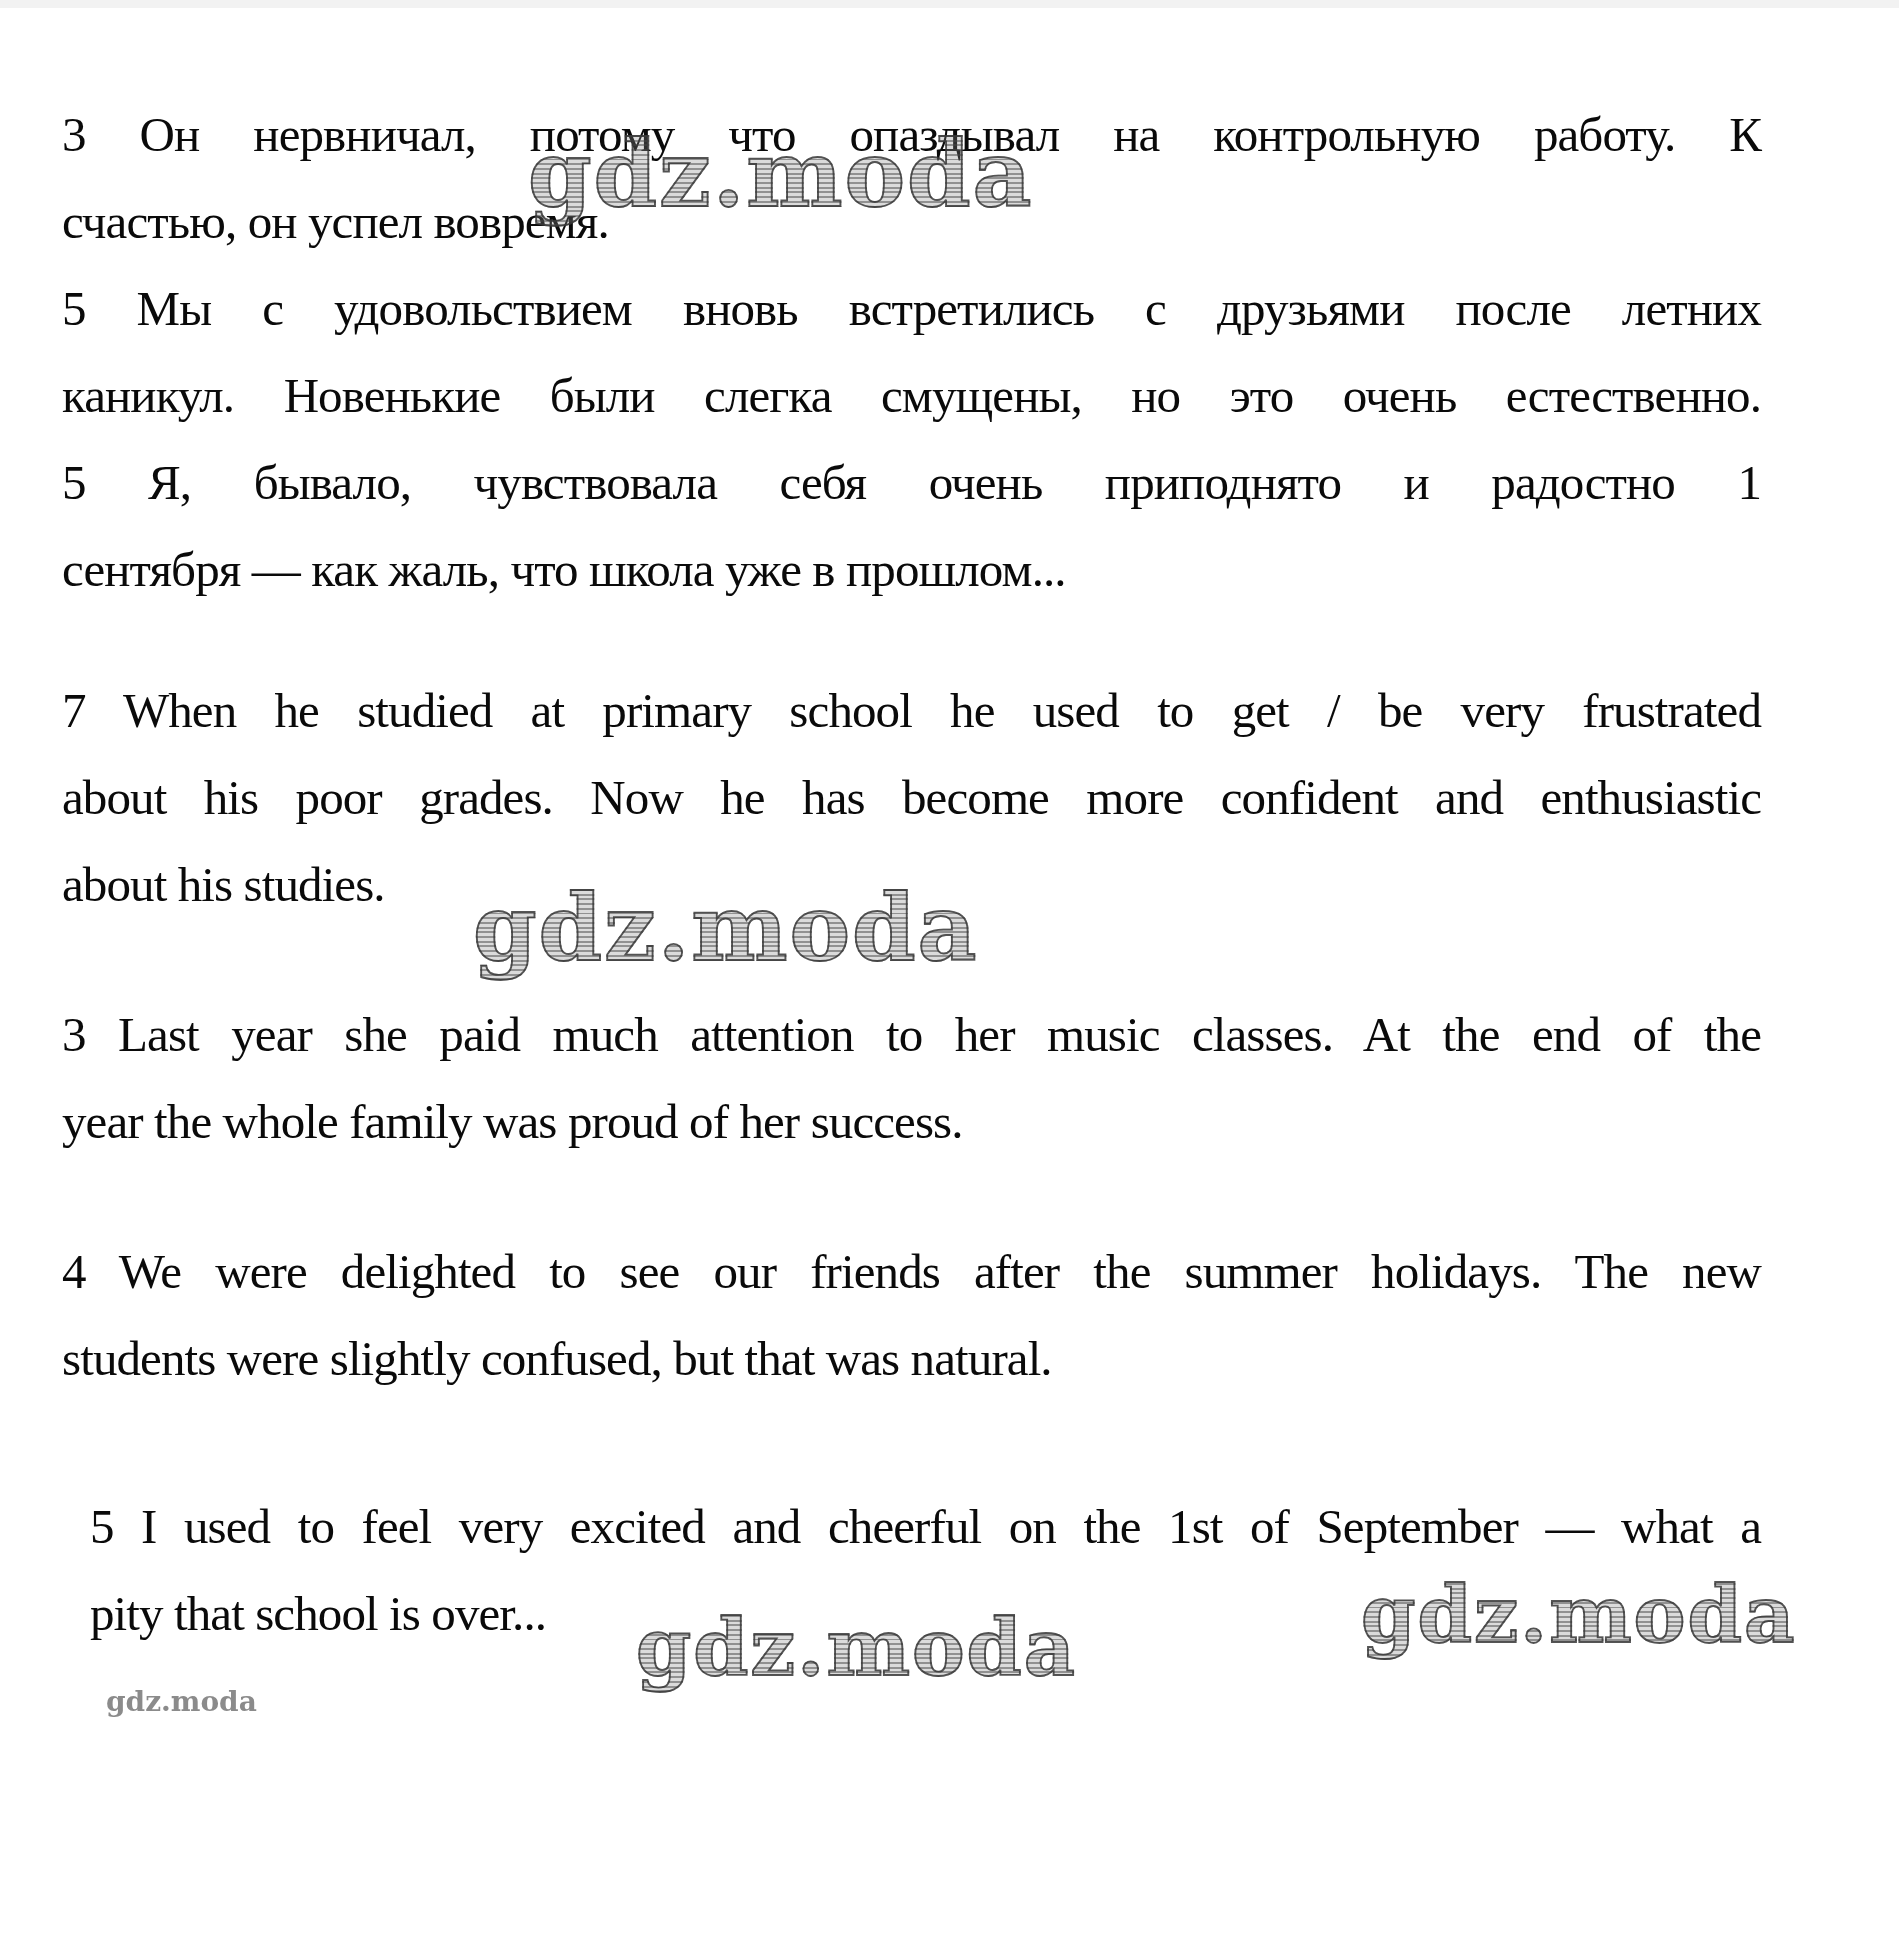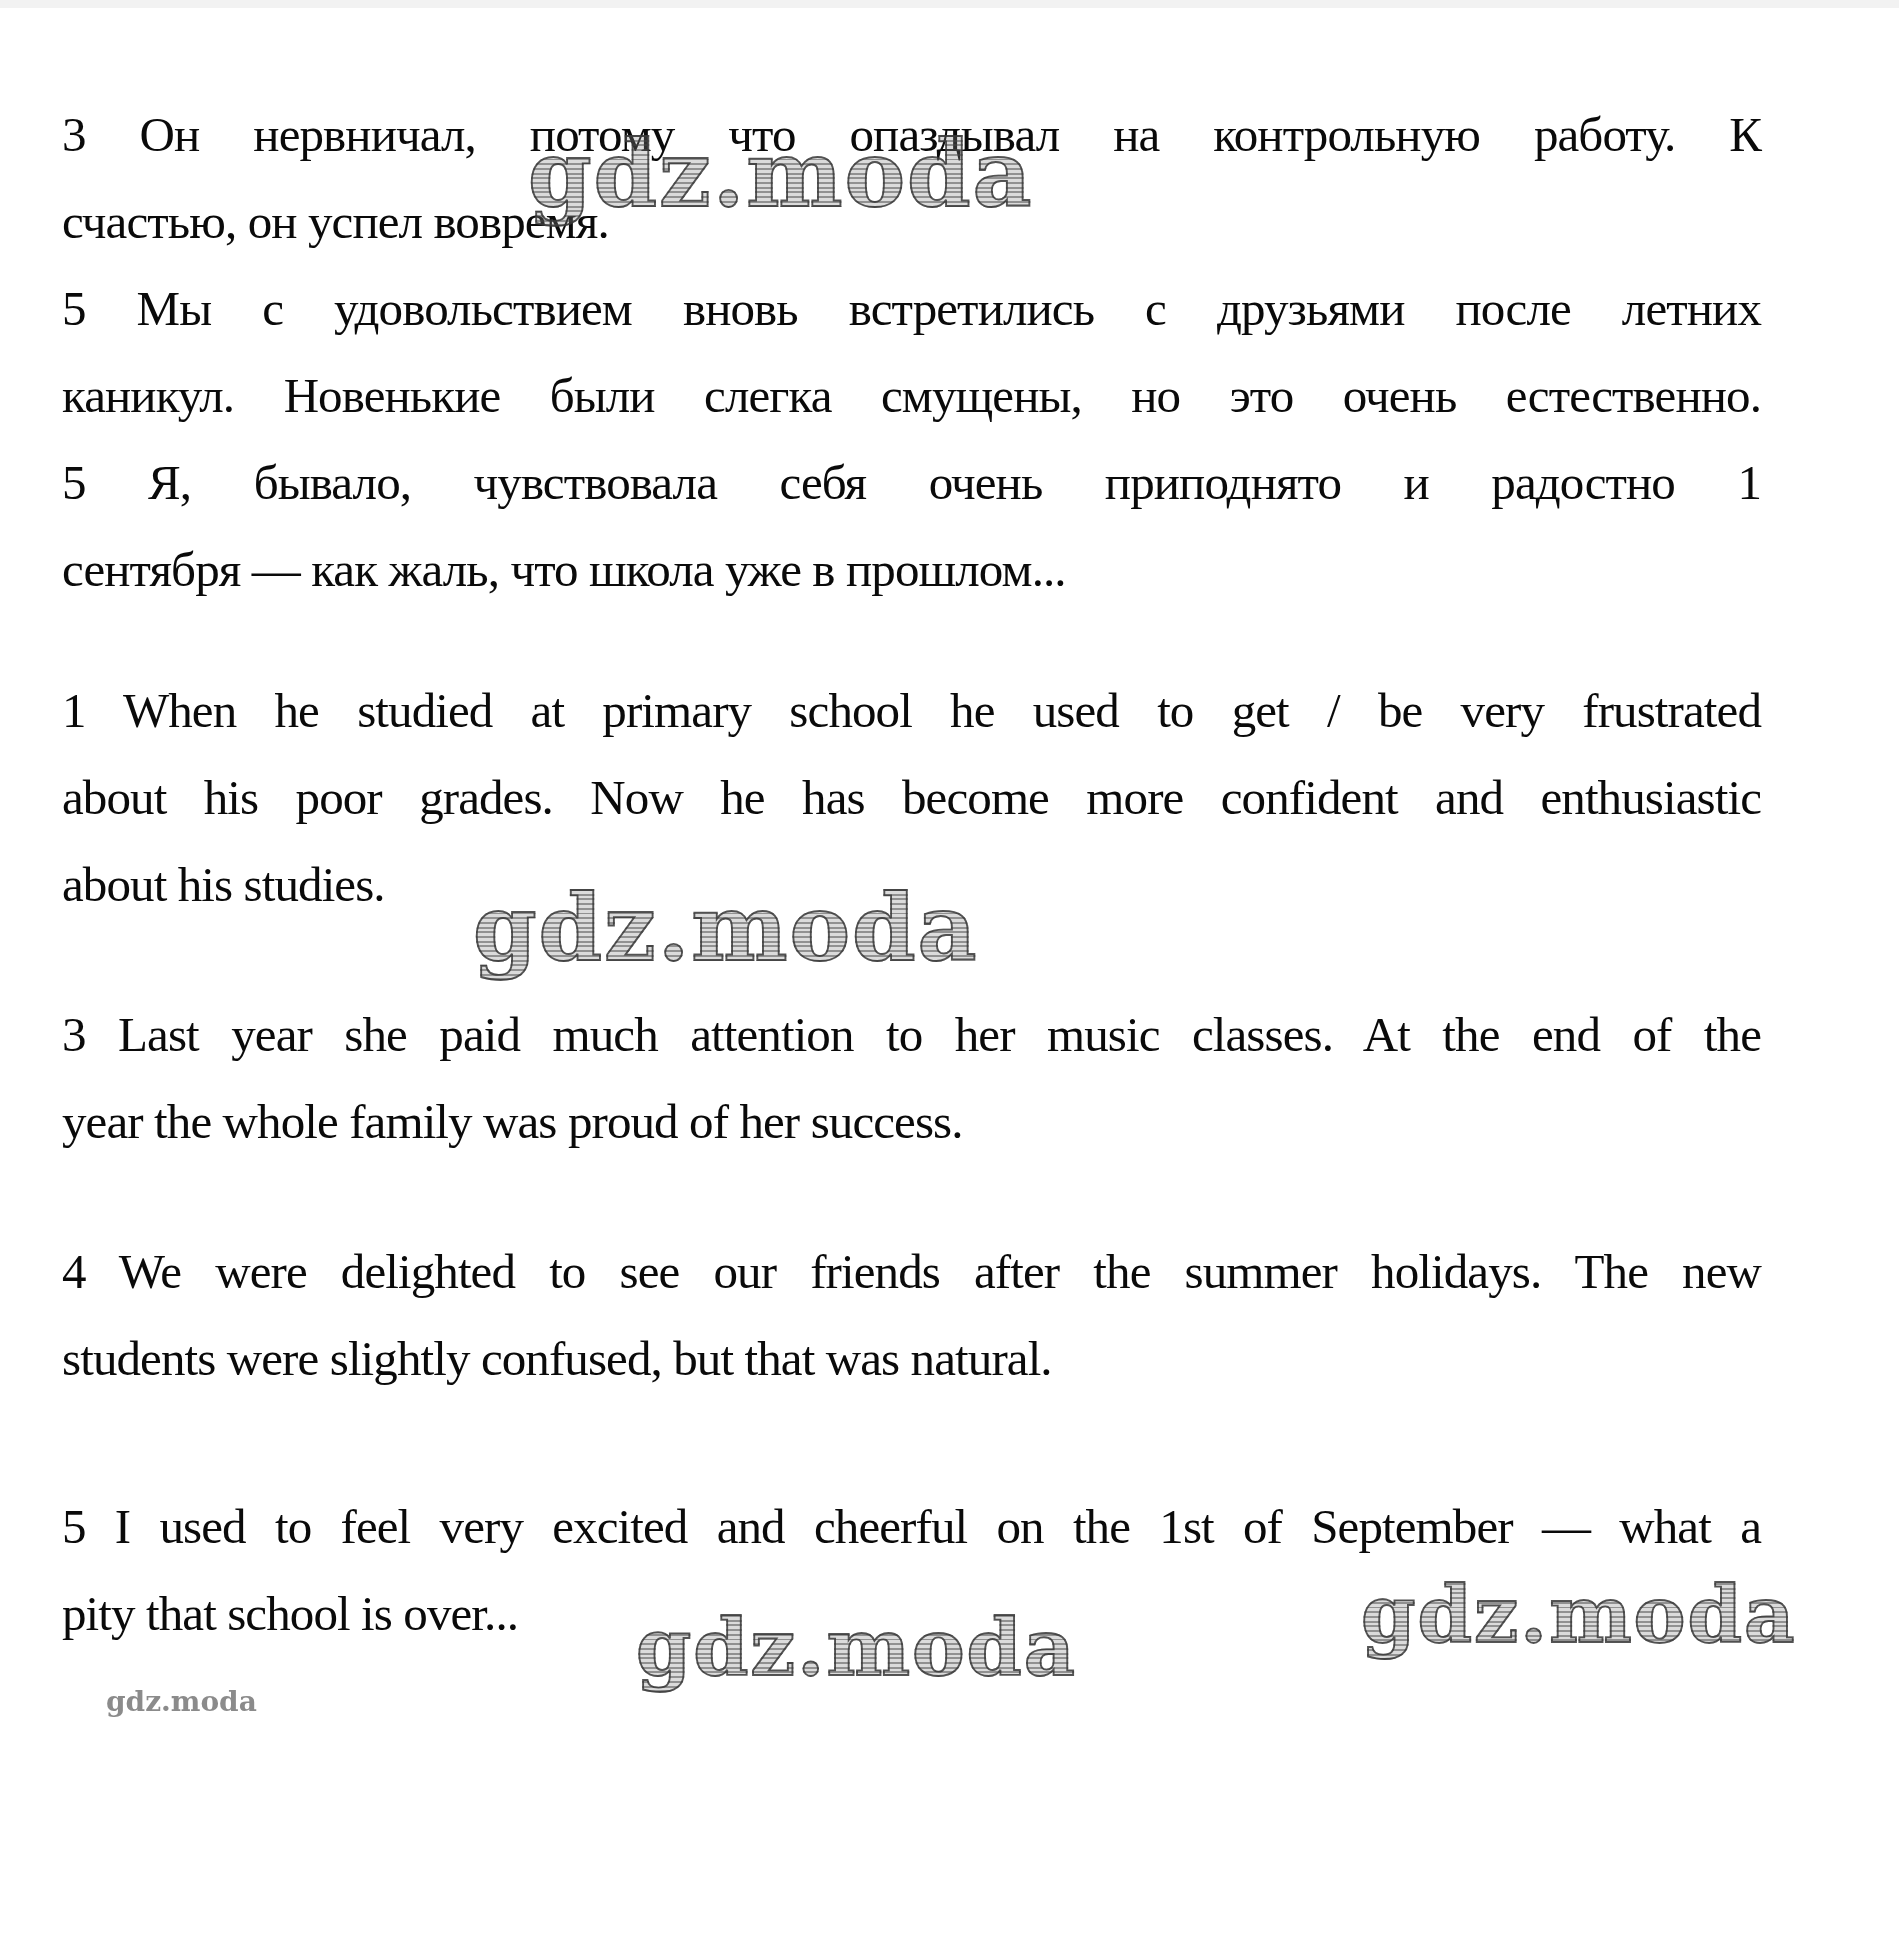--- a/index.html
+++ b/index.html
@@ -28,21 +28,21 @@
     letter-spacing:-0.9px;
     white-space:normal;
     color:#0a0a0a;
   }
   .just{
     text-align:justify;
     text-align-last:justify;
   }
   .gap-md{margin-top:54px;}
   .gap-lg{margin-top:63px;}
-  .gap-xl{margin-top:81px;}
+  .gap-xl{margin-top:81px;margin-left:28px;}
   .wm{
     position:absolute;
     font-family:"DejaVu Serif", serif;
     font-weight:700;
     color:rgba(135,135,135,0.30);
     -webkit-text-stroke:1.9px rgba(55,55,55,0.85);
     background:repeating-linear-gradient(180deg, rgba(45,45,45,0.50) 0 1.9px, rgba(255,255,255,0) 1.9px 4.7px);
     -webkit-background-clip:text;
     background-clip:text;
     letter-spacing:1.9px;
@@ -80,21 +80,21 @@
     <div class="line just">5 Мы с удовольствием вновь встретились с друзьями после летних</div>
     <div class="line just">каникул. Новенькие были слегка смущены, но это очень естественно.</div>
   </div>
 
   <div class="para">
     <div class="line just">5 Я, бывало, чувствовала себя очень приподнято и радостно 1</div>
     <div class="line">сентября — как жаль, что школа уже в прошлом...</div>
   </div>
 
   <div class="para gap-md">
-    <div class="line just">1 When he studied at primary school he used to get / be very frustrated</div>
+    <div class="line just">7 When he studied at primary school he used to get / be very frustrated</div>
     <div class="line just">about his poor grades. Now he has become more confident and enthusiastic</div>
     <div class="line">about his studies.</div>
   </div>
 
   <div class="para gap-lg">
     <div class="line just">3 Last year she paid much attention to her music classes. At the end of the</div>
     <div class="line">year the whole family was proud of her success.</div>
   </div>
 
   <div class="para gap-lg">

